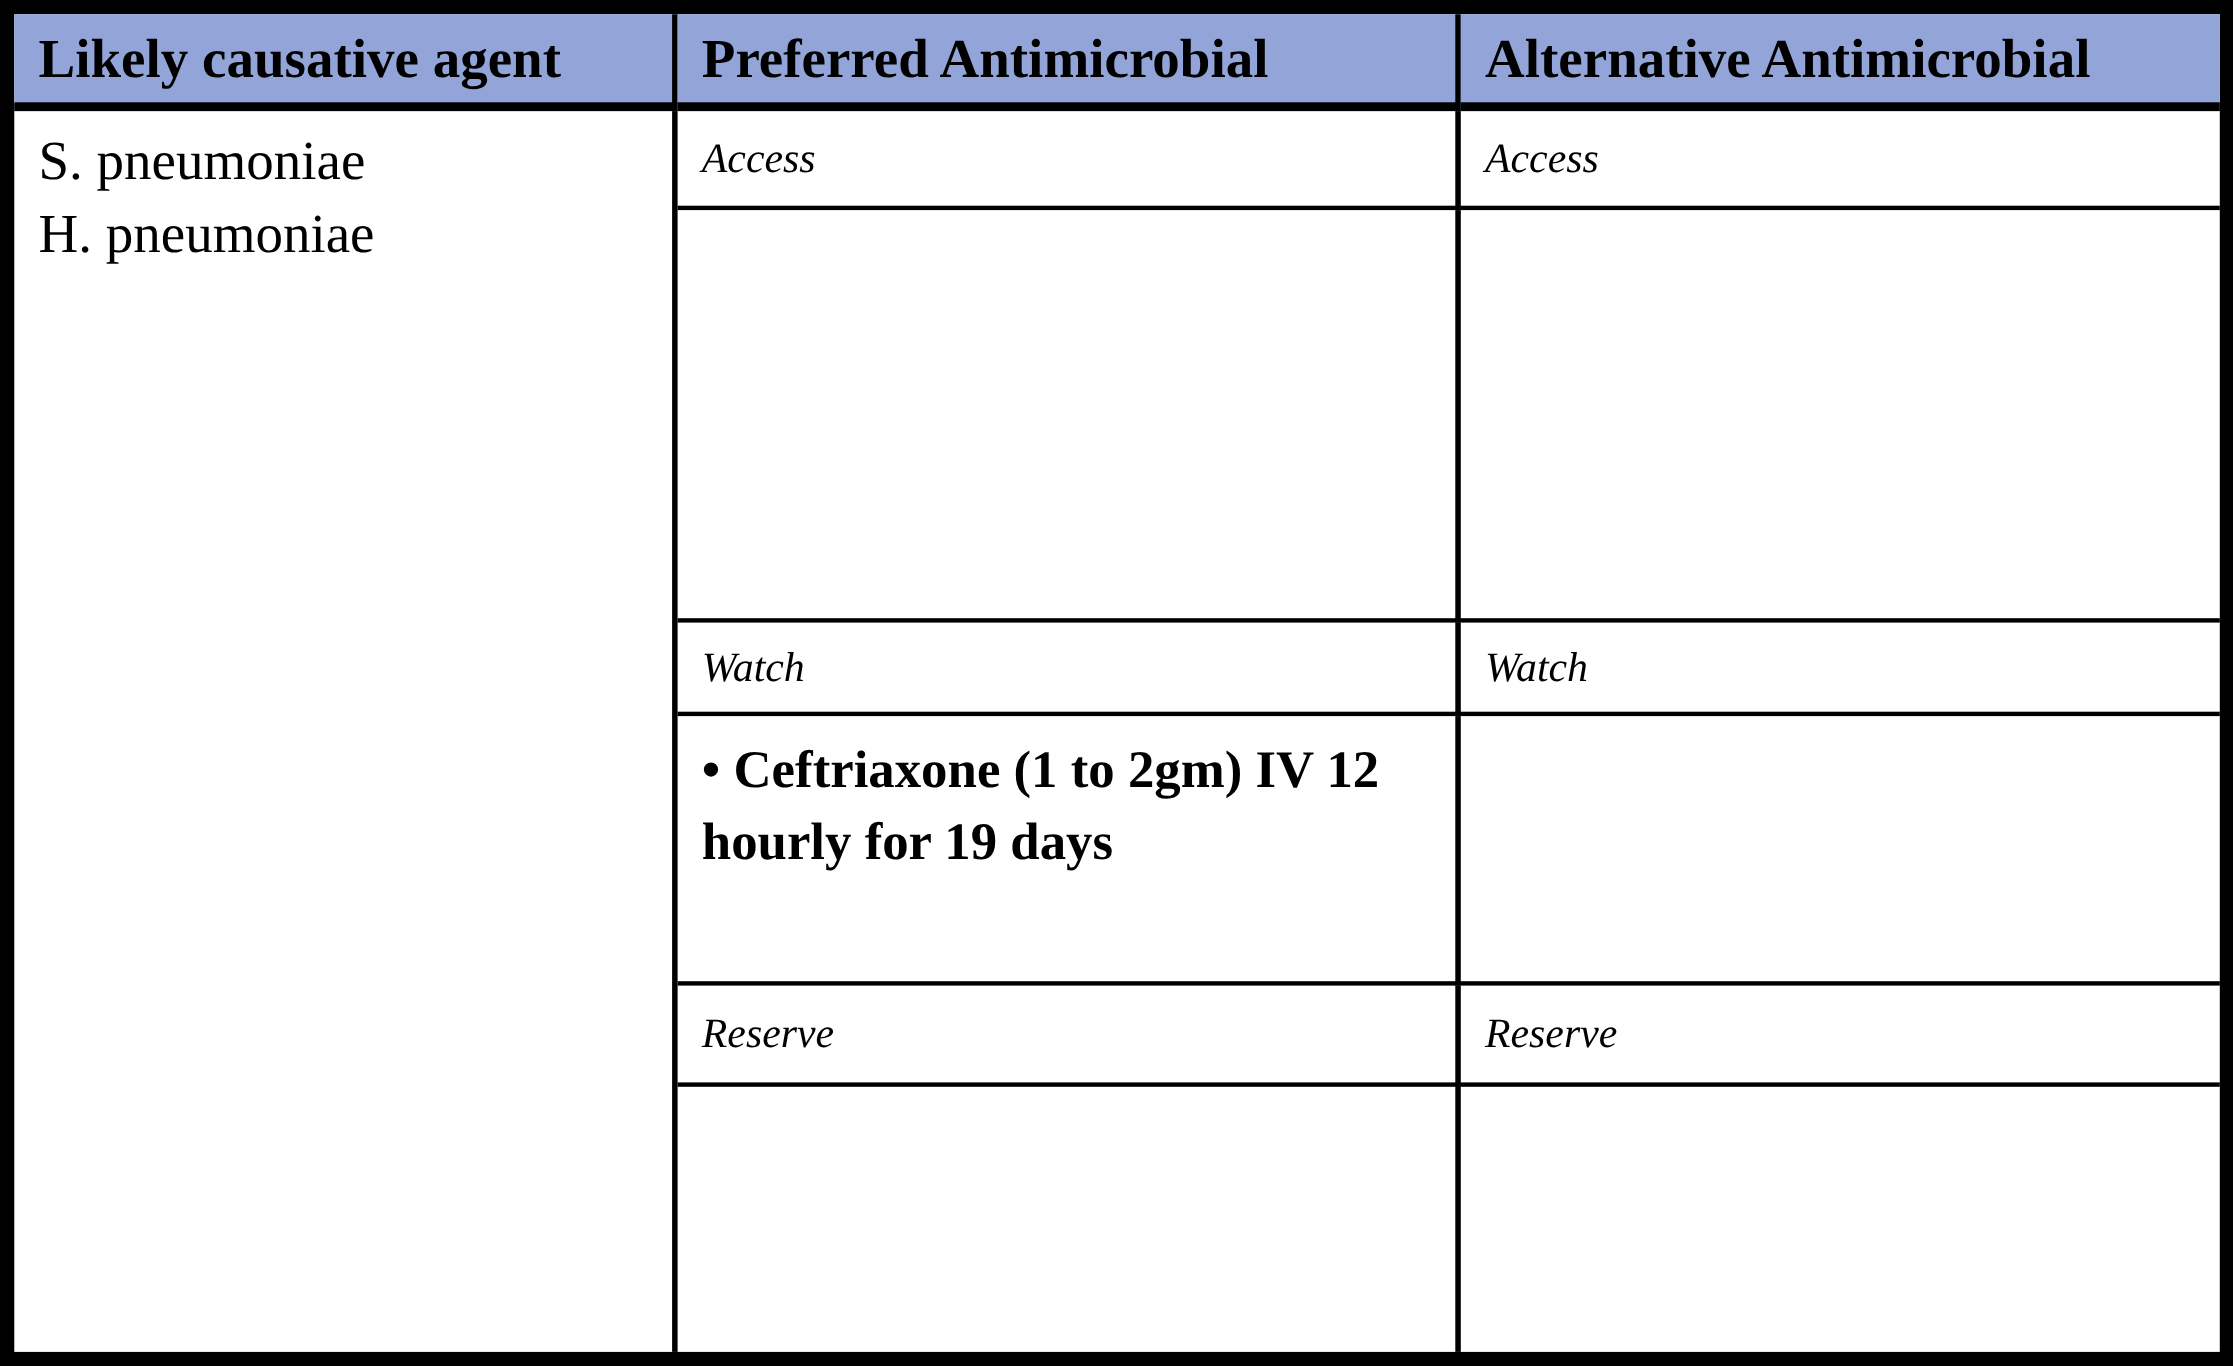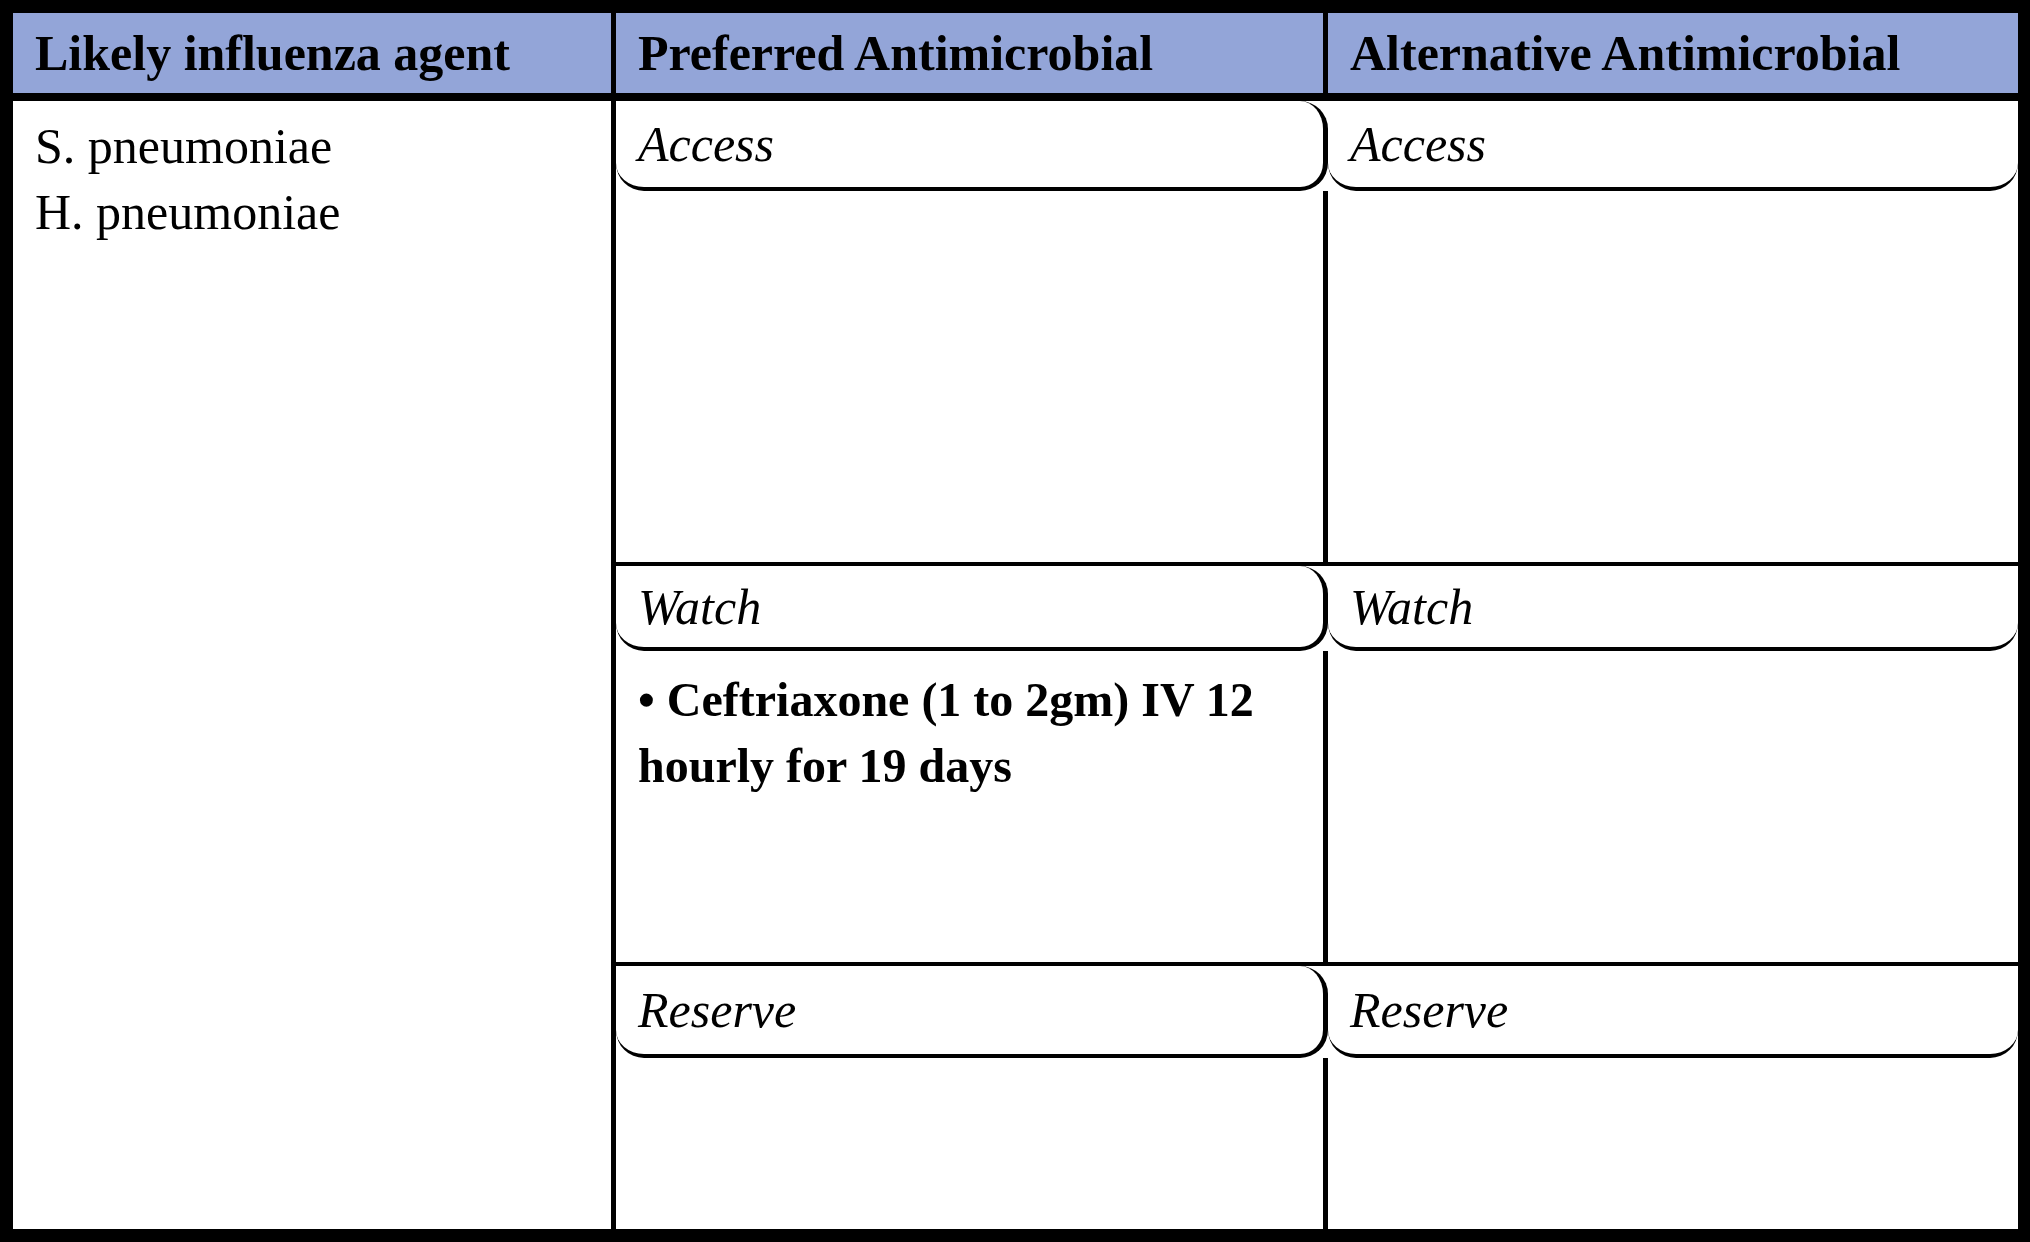--- a/index.html
+++ b/index.html
@@ -50,55 +50,54 @@
   
   td.agent-cell {
     vertical-align: top;
     padding-top: 12px;
     font-size: 50px;
     line-height: 66px;
   }
   
   td.aware-label {
     font-style: italic;
-    font-size: 50px;
+    font-size: 38px;
     white-space: nowrap;
-    border-radius: 28px;
   }
   
   td.content-cell {
     vertical-align: top;
     padding-top: 16px;
     font-size: 48px;
   }
   td.content-cell .drug-line {
     font-weight: bold;
     line-height: 66px;
   }
   
   tr.r-header        { height: 88px; }
   tr.r-access-label  { height: 90px; }
   tr.r-access-body   { height: 375px; }
   tr.r-watch-label   { height: 85px; }
-  tr.r-watch-body    { height: 315px; border-radius: 10px; }
+  tr.r-watch-body    { height: 245px; border-radius: 10px; }
   tr.r-reserve-label { height: 92px; }
 </style>
 </head>
 <body>
 
 <div class="page">
   <table class="antimicrobial-table">
     <colgroup>
       <col style="width:603px">
       <col style="width:712px">
       <col style="width:690px">
     </colgroup>
     <thead>
       <tr class="r-header">
-        <th class="hdr inner">Likely influenza agent</th>
+        <th class="hdr inner">Likely causative agent</th>
         <th class="hdr inner">Preferred Antimicrobial</th>
         <th class="hdr">Alternative Antimicrobial</th>
       </tr>
     </thead>
     <tbody>
       <tr class="r-access-label">
         <td class="agent-cell inner" rowspan="6">
           <div>S. pneumoniae</div>
           <div>H. pneumoniae</div>
         </td>

